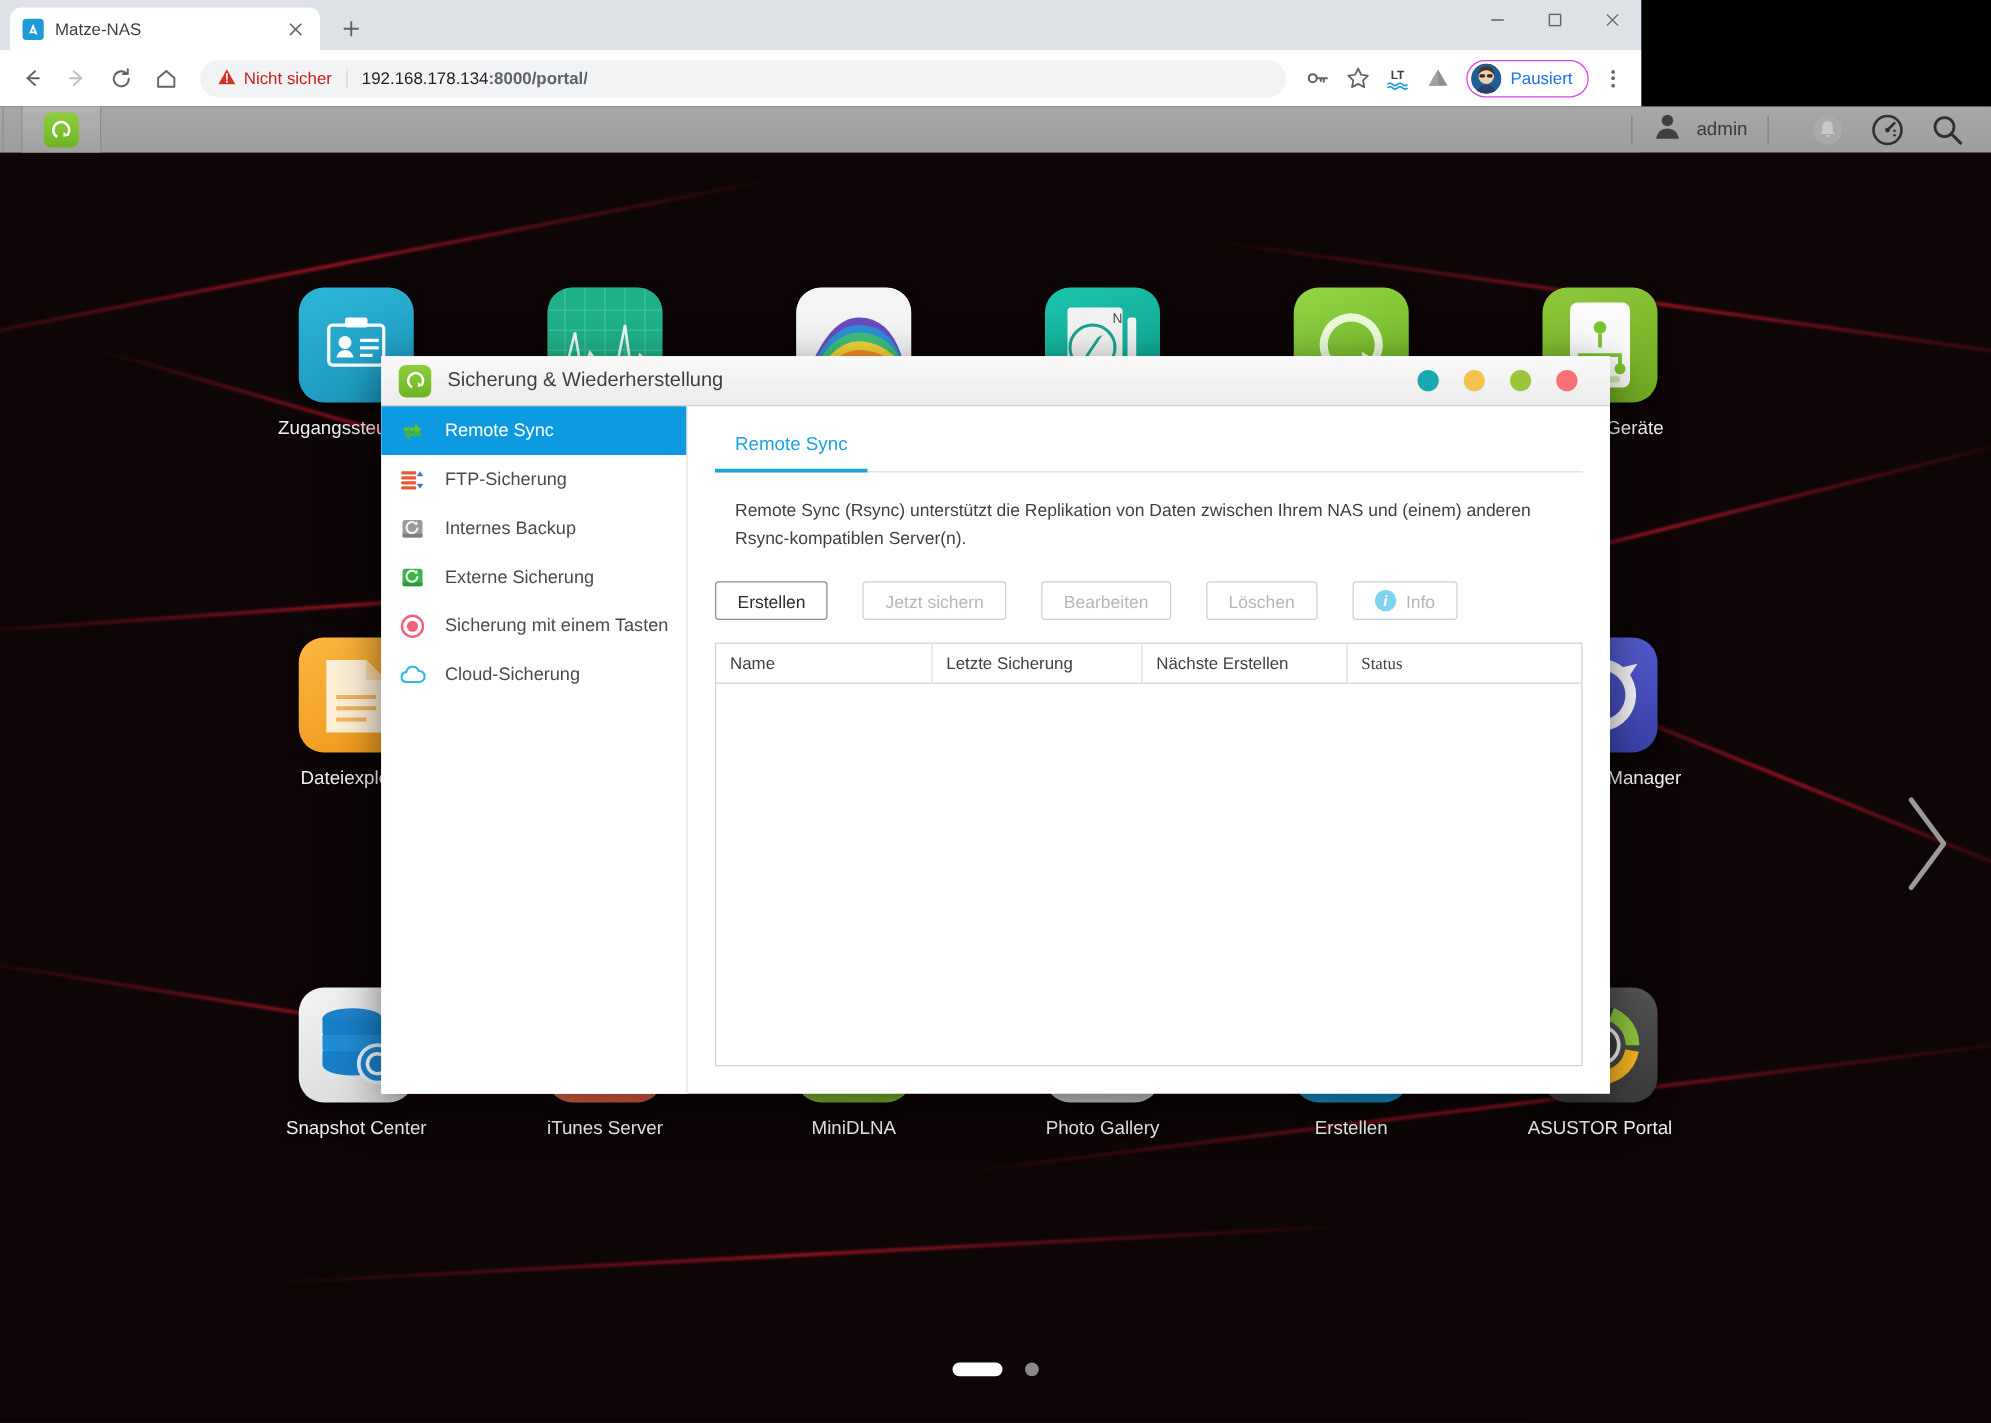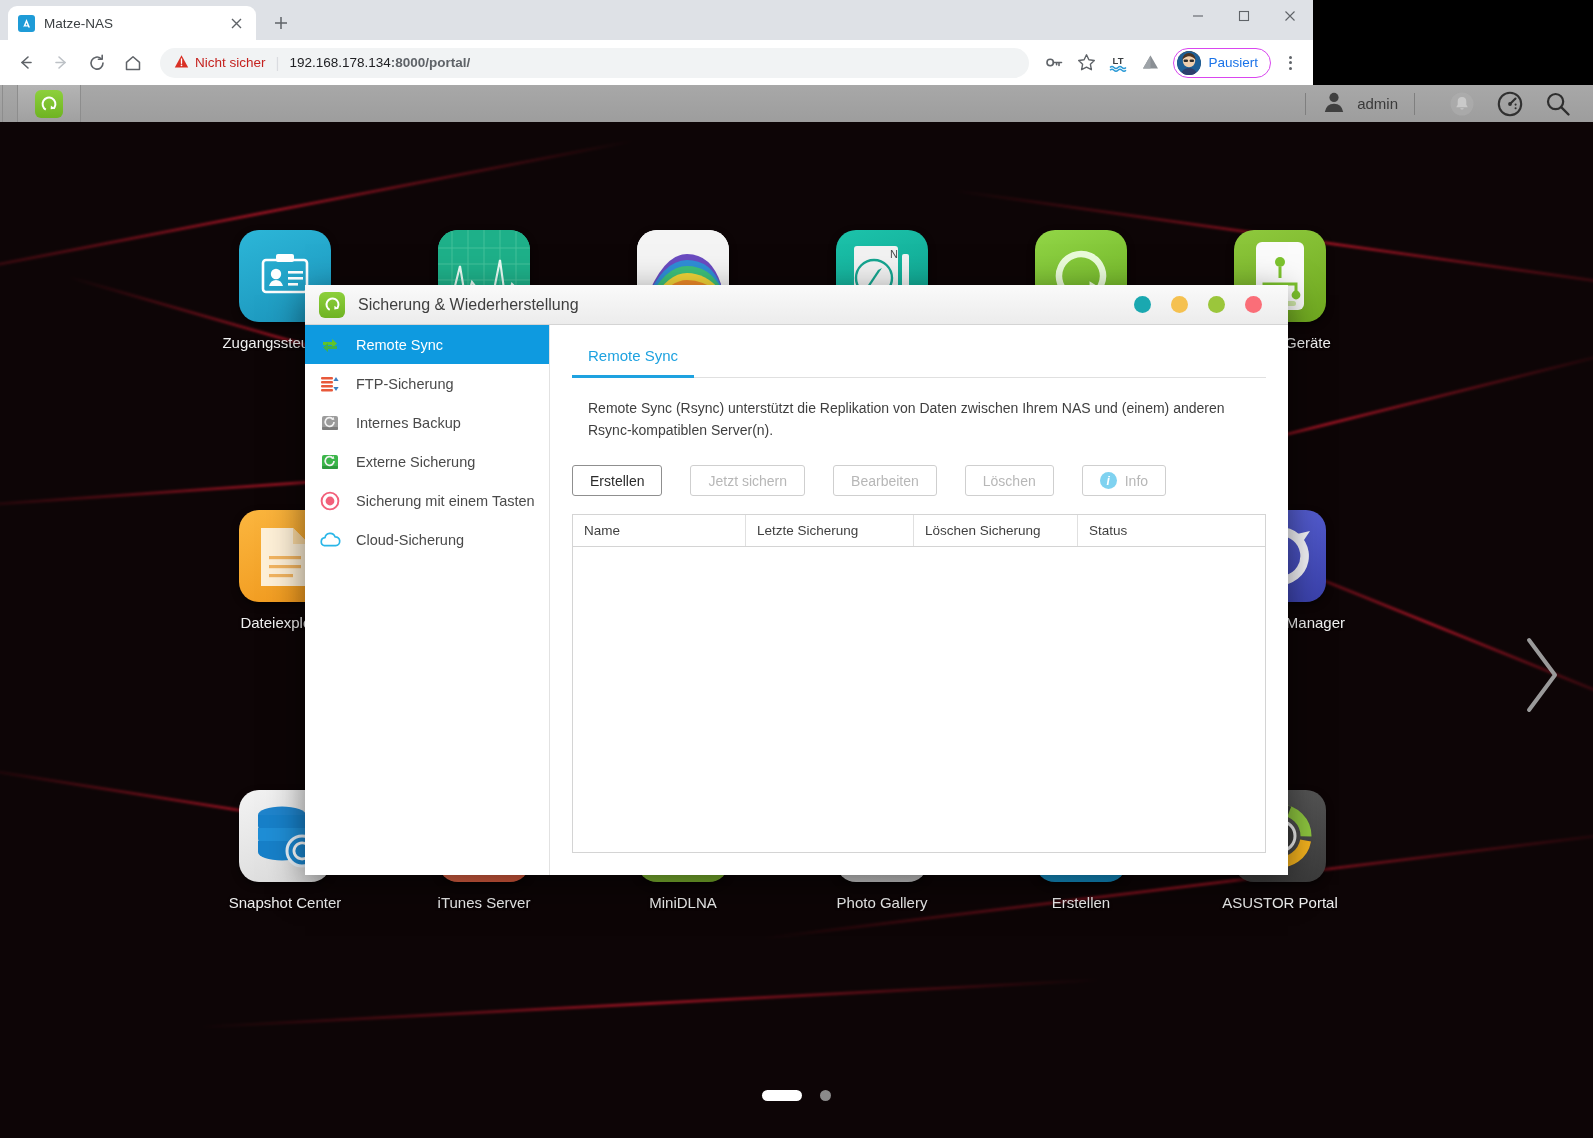--- a/index.html
+++ b/index.html
@@ -212,21 +212,21 @@
   }
   #data-table {
     margin-top: 18px; margin-bottom: 22px; border: 1px solid #d4d4d4;
     flex: 1; display: flex; flex-direction: column; min-height: 0; background: #fff;
   }
   #tbl-head { display: flex; height: 32px; border-bottom: 1px solid #d4d4d4; }
   .th {
     font-size: 13.5px; color: #3f3f3f; display: flex; align-items: center;
     padding: 0 11px; border-right: 1px solid #e0e0e0; white-space: nowrap;
   }
-  .th:last-child { border-right: none; }
+  .th:last-child { border-right: none; font-family: Liberation Serif, serif; }
   #tbl-body { flex: 1; }
 </style>
 </head>
 <body>
 
 <div id="browser-window">
 
   <div id="titlebar">
     <div id="tabstrip">
       <div class="tab">
@@ -723,21 +723,21 @@
             <button class="act-btn">
               <span class="info-dot">i</span>
               <span>Info</span>
             </button>
           </div>
 
           <div id="data-table">
             <div id="tbl-head">
               <span class="th" style="width:173px">Name</span>
               <span class="th" style="width:168px">Letzte Sicherung</span>
-              <span class="th" style="width:164px">Löschen Sicherung</span>
+              <span class="th" style="width:164px">Nächste Erstellen</span>
               <span class="th" style="flex:1">Status</span>
             </div>
             <div id="tbl-body"></div>
           </div>
         </div>
 
       </div>
     </div>
 
   </div>

